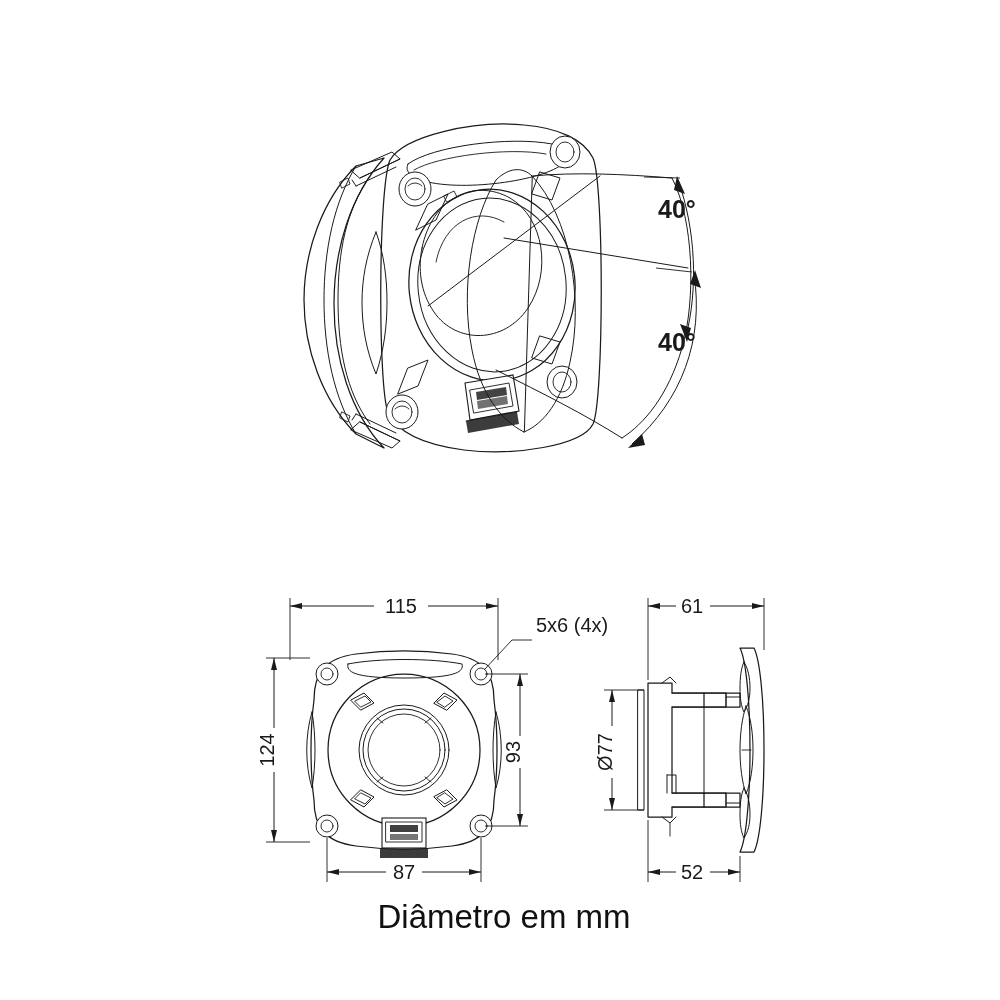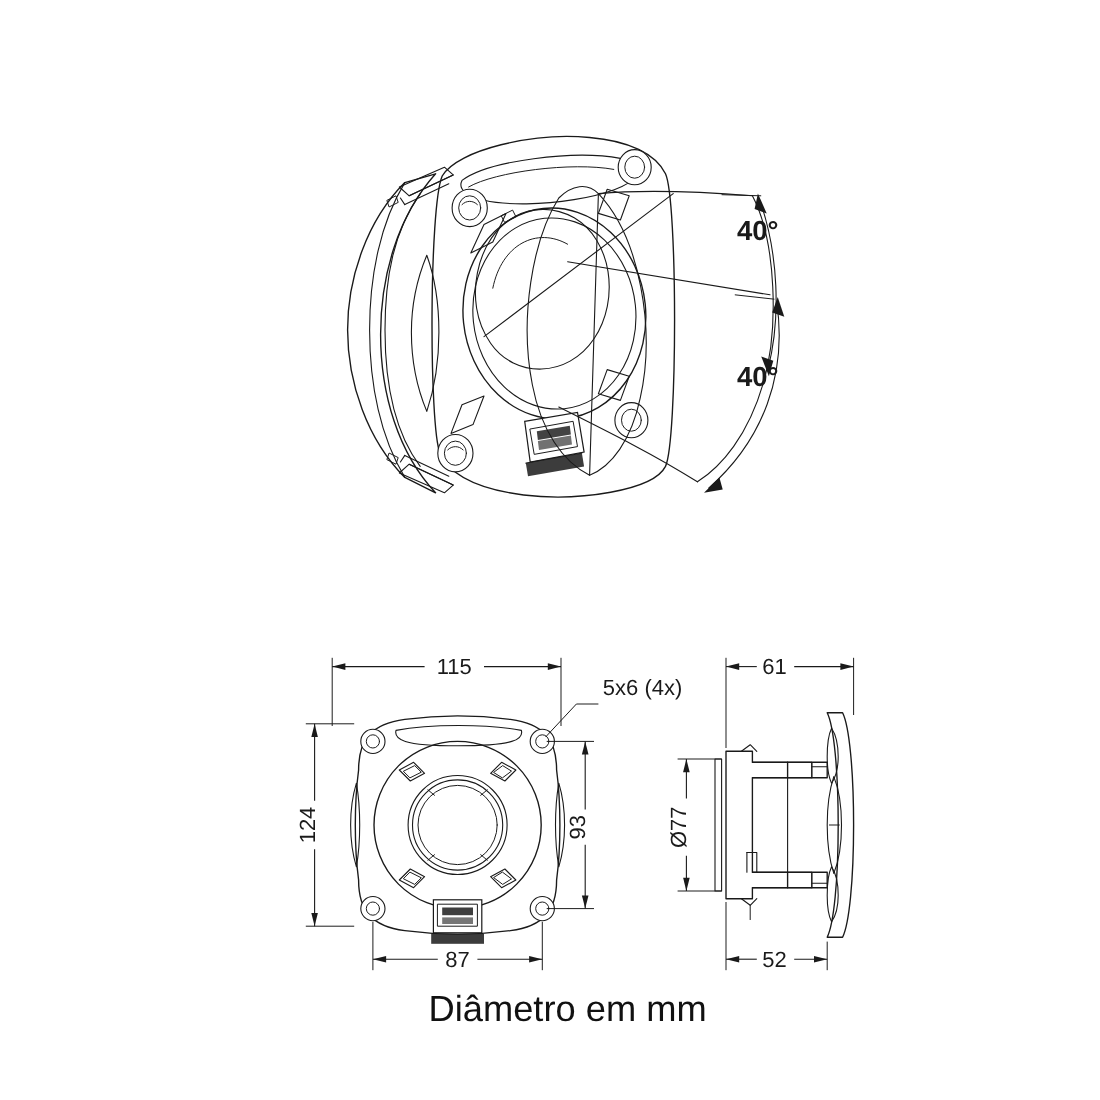--- a/index.html
+++ b/index.html
@@ -11,21 +11,21 @@
   body {
     width: 1000px;
     height: 1000px;
     font-family: "Liberation Sans", sans-serif;
     color: #000000;
     overflow: hidden;
     position: relative;
   }
   #sheet {
     position: absolute;
-    left: 16px; top: 0;
+    left: 4px; top: 0;
     width: 887px;
     height: 1000px;
   }
   svg { display: block; }
   .ln   { fill: none; stroke: #1a1a1a; stroke-width: 1.25; stroke-linecap: round; stroke-linejoin: round; }
   .ln-t { fill: none; stroke: #1a1a1a; stroke-width: 1.0;  stroke-linecap: round; stroke-linejoin: round; }
   .ln-h { fill: none; stroke: #1a1a1a; stroke-width: 0.9;  stroke-linecap: round; stroke-linejoin: round; }
   .dim  { fill: none; stroke: #1a1a1a; stroke-width: 1.0;  stroke-linecap: butt; }
   .ext  { fill: none; stroke: #1a1a1a; stroke-width: 0.9;  stroke-linecap: butt; }
   .wht-t{ fill: #ffffff; stroke: #1a1a1a; stroke-width: 1.0;  stroke-linejoin: round; }

